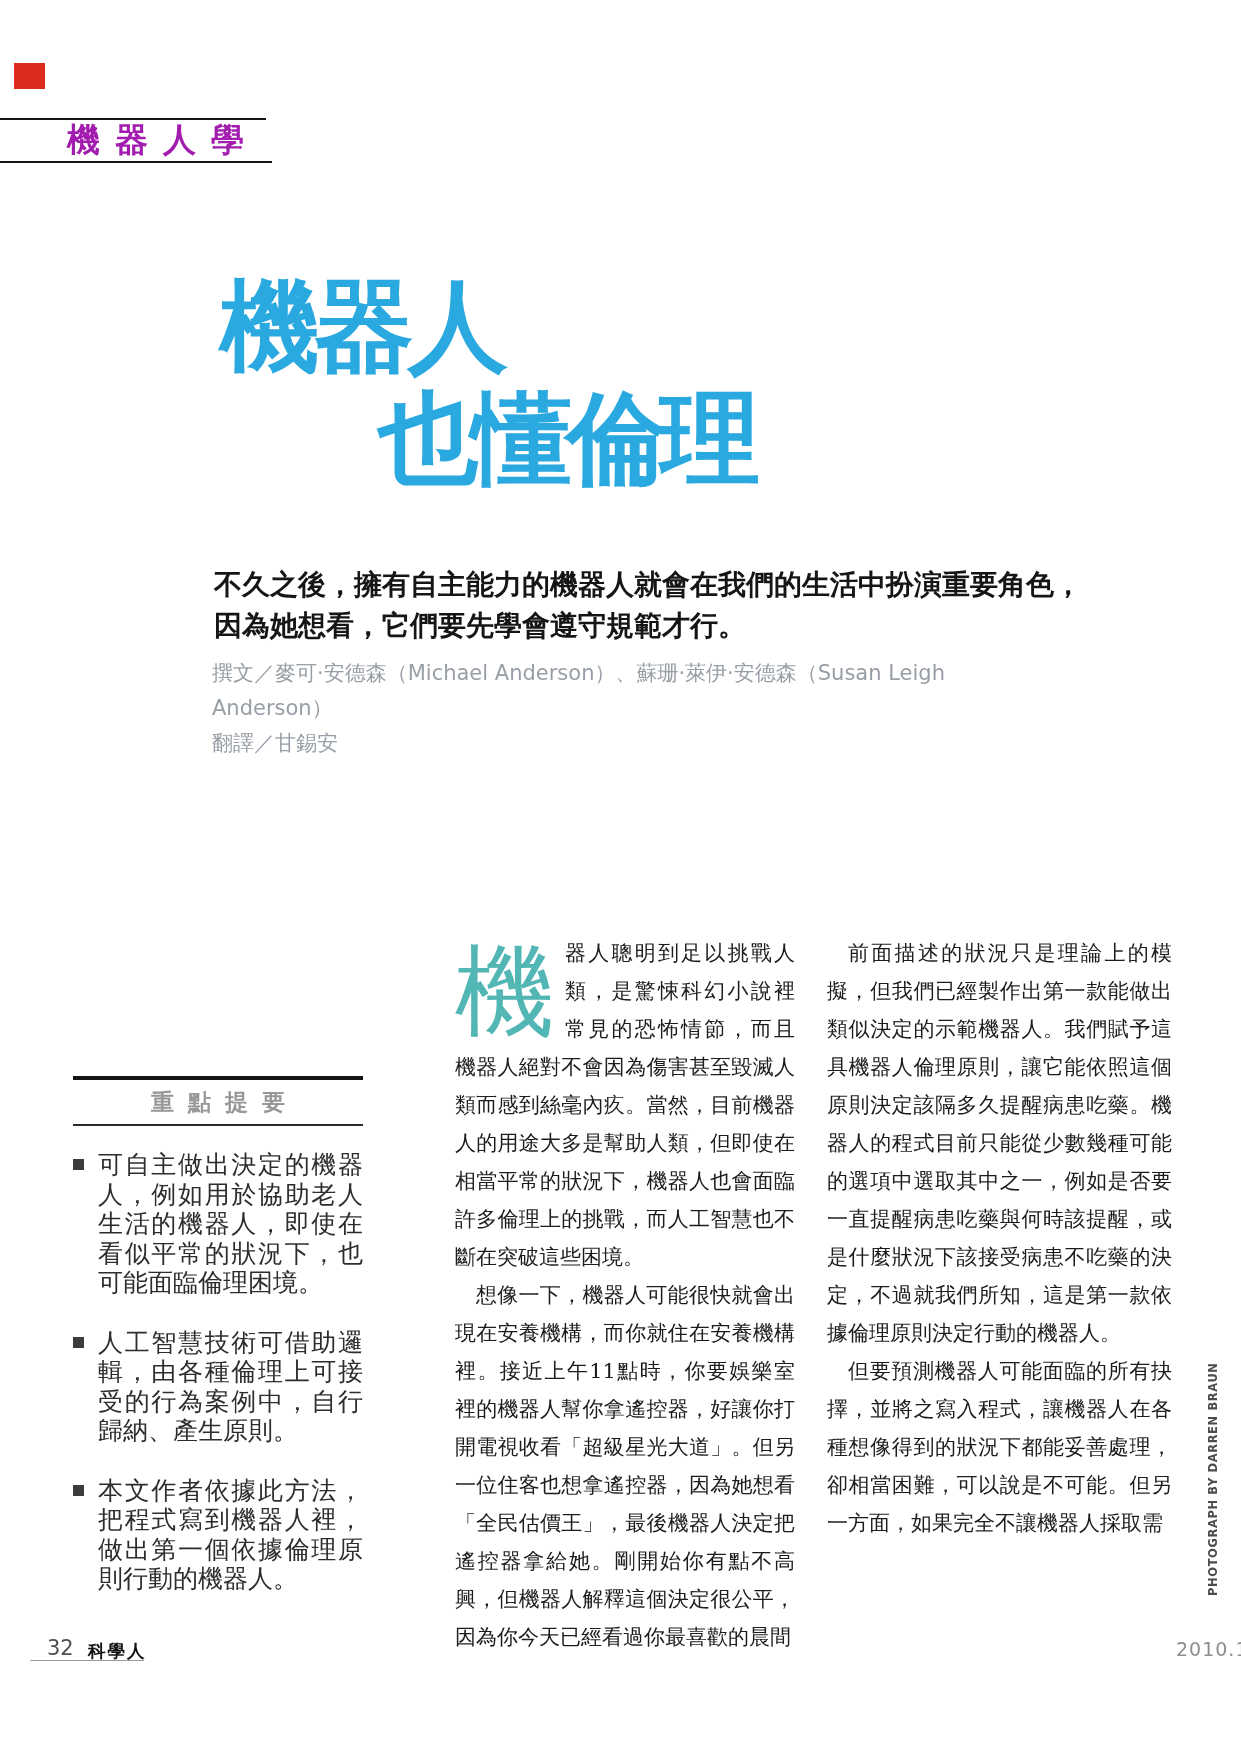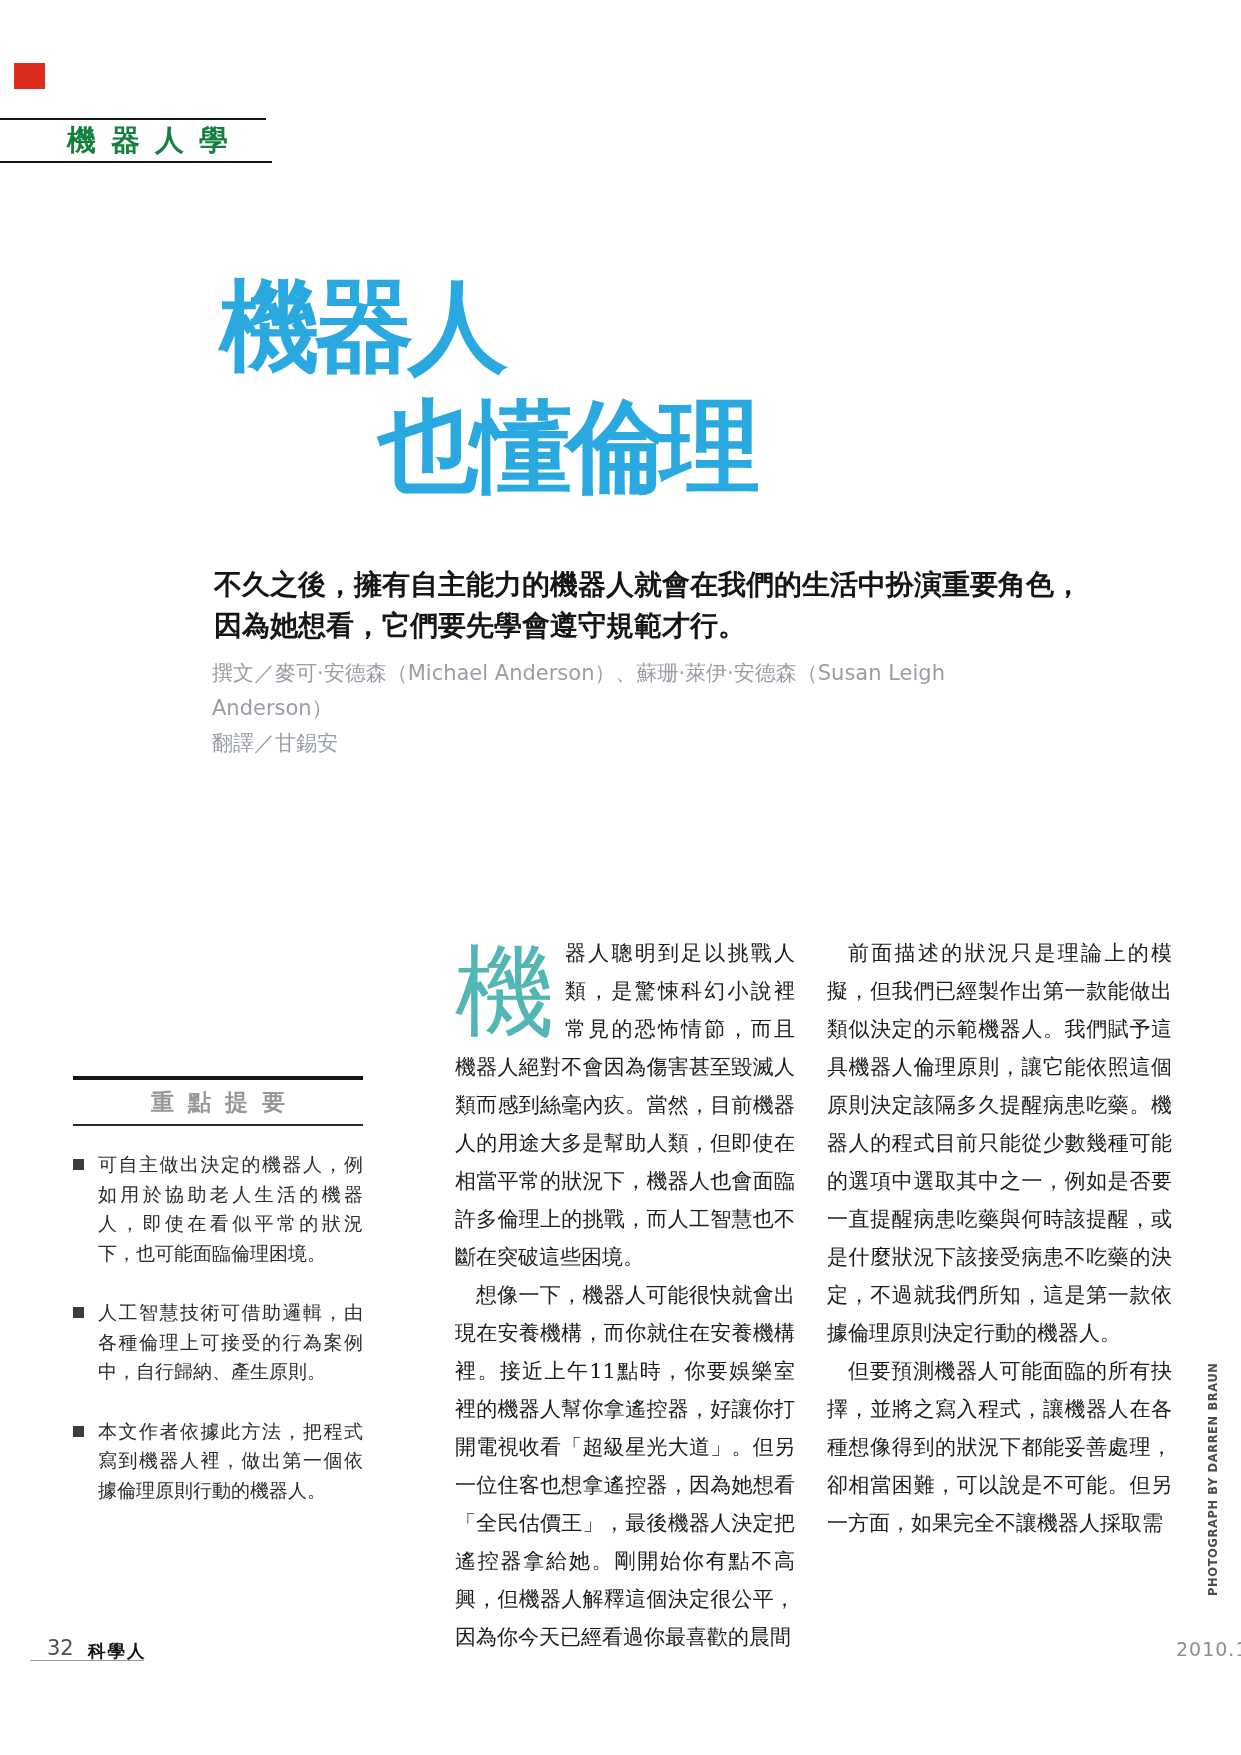--- a/index.html
+++ b/index.html
@@ -7,30 +7,30 @@
     position:relative;width:1241px;height:1755px;background:#ffffff;
     margin:0 auto;overflow:hidden;
     font-family:"DejaVu Serif","Liberation Serif",serif;
   }
   .abs{position:absolute;}
   
   .marker{left:14px;top:63px;width:31px;height:26px;background:#dd2b1e;}
   .rule1{left:0;top:118px;width:266px;height:2px;background:#161616;}
   .rule2{left:0;top:161px;width:272px;height:2px;background:#161616;}
   .section-label{
-    left:67px;top:125px;font-size:29px;font-weight:600;color:#15803d;
-    letter-spacing:15px;white-space:nowrap;line-height:1.1;
+    left:67px;top:125px;font-size:33px;font-weight:600;color:#a21caf;
+    letter-spacing:15px;white-space:nowrap;line-height:1.1;font-family:Liberation Mono, monospace;
   }
   
   .title-line{
     color:#29a9e0;font-weight:bold;font-size:100px;line-height:1.08;
     letter-spacing:-6px;white-space:nowrap;
   }
   .title-1{left:220px;top:272px;}
-  .title-2{left:378px;top:392px;}
+  .title-2{left:378px;top:384px;}
   
   .subtitle{
     left:214px;top:564px;width:900px;font-size:28px;line-height:41px;
     font-weight:600;color:#151515;
   }
   .byline{
     left:212px;top:656px;width:860px;font-size:21px;line-height:35px;
     color:#989ea6;font-family:"DejaVu Sans","Liberation Sans",sans-serif;
   }
   
@@ -40,21 +40,21 @@
     font-family:"DejaVu Sans","Liberation Sans",sans-serif;
   }
   .highlights-header{
     color:#979797;font-size:23px;font-weight:600;letter-spacing:14px;
     padding:7px 0 6px 14px;white-space:nowrap;text-align:center;
   }
   .highlights-rule{height:2px;background:#2b2b2b;}
   .highlights-list{list-style:none;margin:24px 0 0 0;padding:0;}
   .highlights-list li{
     position:relative;padding-left:25px;margin-bottom:30px;
-    font-size:19px;line-height:29.5px;color:#2d2d2d;text-align:justify;
+    font-size:25px;line-height:29.5px;color:#2d2d2d;text-align:justify;
   }
   .sq{
     position:absolute;left:0;top:9px;width:11px;height:11px;background:#3c3c3c;
   }
   
   .col{
     font-size:21px;line-height:38px;color:#1c1c1c;text-align:justify;
     text-justify:inter-ideograph;
   }
   .col p{margin:0;}

